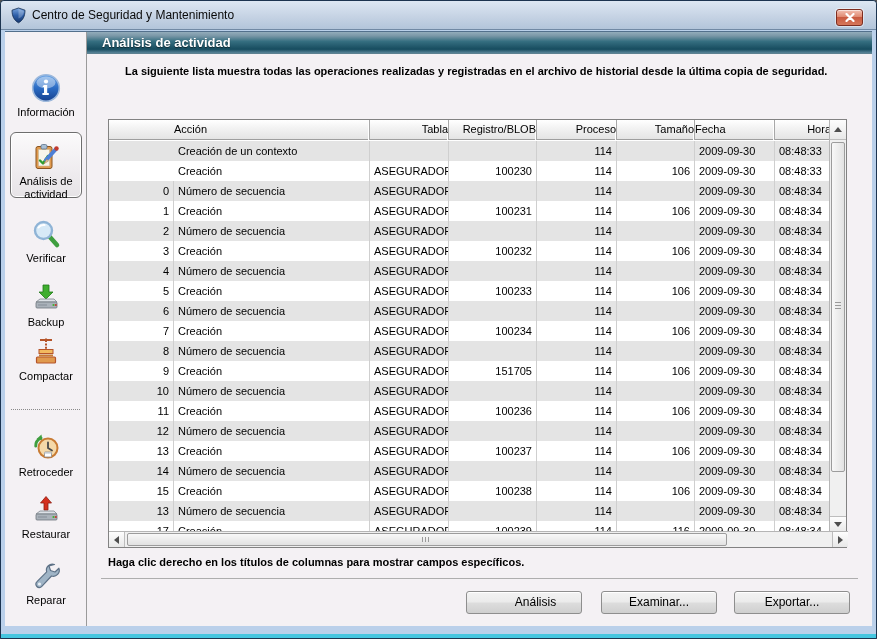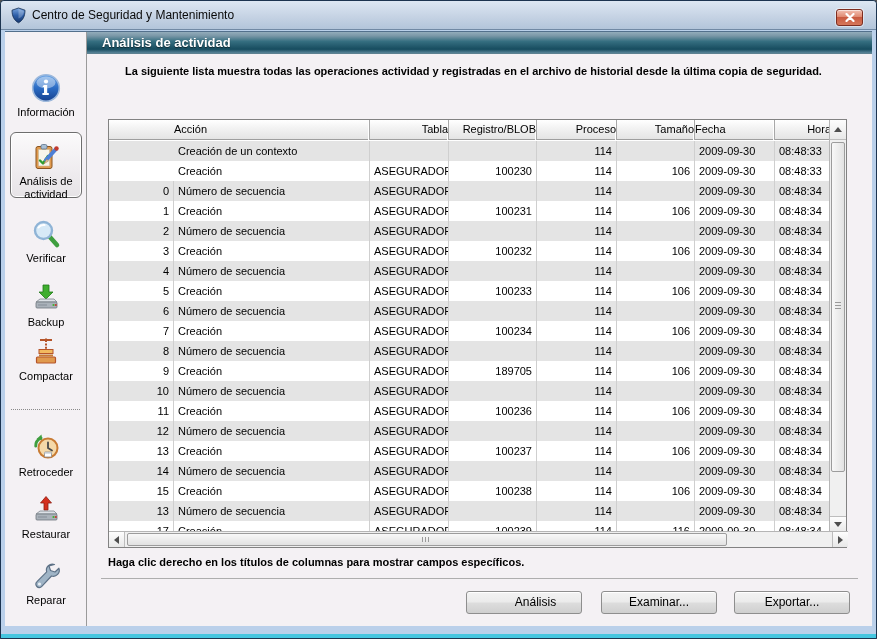--- a/index.html
+++ b/index.html
@@ -301,21 +301,21 @@
         <div class="lbl">Reparar</div>
       </div>
     </div>
 
     <div class="content">
 
       <div class="header-bar">
         <span class="ht">Análisis de actividad</span>
       </div>
 
-      <div class="description">La siguiente lista muestra todas las operaciones actividad y registradas en el archivo de historial desde la última copia de seguridad.</div>
+      <div class="description">La siguiente lista muestra todas las operaciones realizadas y registradas en el archivo de historial desde la última copia de seguridad.</div>
 
       <div class="table-wrap">
         <div class="thead">
             <div class="th c0">Operación#</div>
             <div class="th c1">Acción</div>
             <div class="th c2">Tabla</div>
             <div class="th c3">Registro/BLOB</div>
             <div class="th c4">Proceso</div>
             <div class="th c5">Tamaño</div>
             <div class="th c6">Fecha</div>
@@ -429,21 +429,21 @@
               <div class="td c3"></div>
               <div class="td c4">114</div>
               <div class="td c5"></div>
               <div class="td c6">2009-09-30</div>
               <div class="td c7">08:48:34</div>
             </div>
             <div class="tr">
               <div class="td c0">11</div>
               <div class="td c1">Creación</div>
               <div class="td c2">ASEGURADOR</div>
-              <div class="td c3">189705</div>
+              <div class="td c3">151705</div>
               <div class="td c4">114</div>
               <div class="td c5">106</div>
               <div class="td c6">2009-09-30</div>
               <div class="td c7">08:48:34</div>
             </div>
             <div class="tr alt">
               <div class="td c0">12</div>
               <div class="td c1">Número de secuencia</div>
               <div class="td c2">ASEGURADOR</div>
               <div class="td c3"></div>

